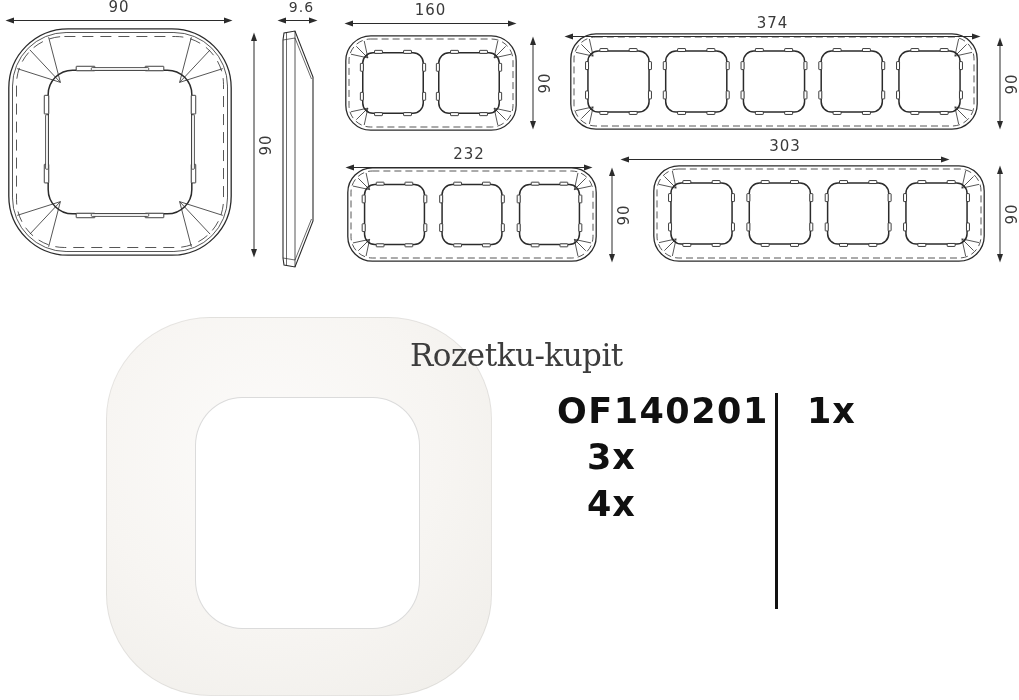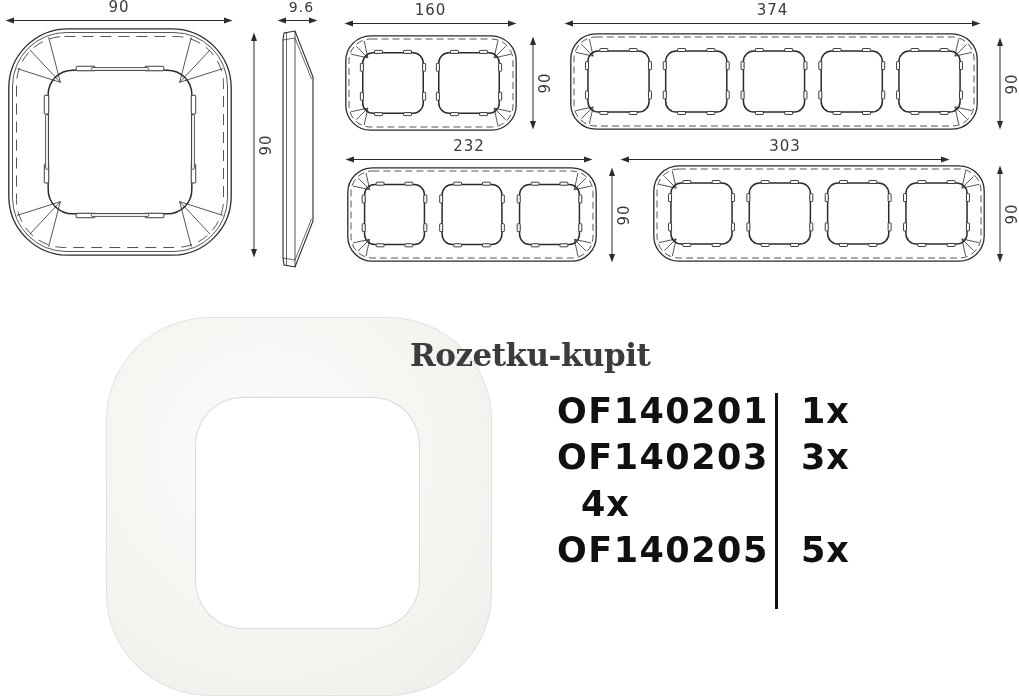--- a/index.html
+++ b/index.html
@@ -30,32 +30,32 @@
   }
   .photo-opening{
     position:absolute;left:23%;top:21%;width:58%;height:61%;
     background:#fff;border-radius:21%;
     border:1px solid rgba(0,0,0,0.14);
   }
   
   .watermark{
     position:absolute;left:410px;top:336px;
     font-family:"DejaVu Serif","Liberation Serif",serif;
-    font-weight:bold;font-size:31px;line-height:38px;
+    font-weight:normal;font-size:31px;line-height:38px;
     color:var(--wm);letter-spacing:-0.5px;white-space:nowrap;
   }
   
   .products{position:absolute;left:557px;top:388px;width:310px;}
   .prod-row{display:flex;align-items:center;height:46.5px;}
   .sku,.qty{
     font-size:35px;font-weight:bold;color:#101010;
     letter-spacing:1.5px;white-space:nowrap;line-height:1;
   }
   .sku{width:220px;}
-  .qty{margin-left:24px;letter-spacing:1px;}
+  .qty{margin-left:30px;letter-spacing:1px;}
   .prod-divider{position:absolute;left:218px;top:5px;width:3px;height:216px;background:#111;}
 </style>
 </head>
 <body>
 
 <div class="stage" style="--line: #2b2b2b; --label: #3a3a3a; --wm: #3c3c3c;">
 
   <div class="view" style="left:8px;top:28px;">
     <svg width="224" height="228">
         <rect x="0.8" y="0.8" width="222.4" height="226.4" rx="59.28" ry="59.28" fill="none" stroke="#2b2b2b" stroke-width="1.3"></rect>
@@ -315,29 +315,29 @@
       </svg>
   </div>
   <div class="dim dim-h" style="left:344px;top:3px;width:173px;">
     <span class="dim-label">160</span>
     <svg class="dim-arrow" width="173" height="9">
         <line x1="6" y1="4.5" x2="167" y2="4.5" stroke="#2b2b2b" stroke-width="1"></line>
         <polygon points="0.5,4.5 9,1.5 9,7.5" fill="#2b2b2b"></polygon>
         <polygon points="172.5,4.5 164,1.5 164,7.5" fill="#2b2b2b"></polygon>
       </svg>
   </div>
-  <div class="dim dim-h" style="left:564px;top:3px;width:417px;">
+  <div class="dim dim-h" style="left:564px;top:16px;width:417px;">
     <span class="dim-label">374</span>
     <svg class="dim-arrow" width="417" height="9">
         <line x1="6" y1="4.5" x2="411" y2="4.5" stroke="#2b2b2b" stroke-width="1"></line>
         <polygon points="0.5,4.5 9,1.5 9,7.5" fill="#2b2b2b"></polygon>
         <polygon points="416.5,4.5 408,1.5 408,7.5" fill="#2b2b2b"></polygon>
       </svg>
   </div>
-  <div class="dim dim-h" style="left:345px;top:139px;width:248px;">
+  <div class="dim dim-h" style="left:345px;top:147px;width:248px;">
     <span class="dim-label">232</span>
     <svg class="dim-arrow" width="248" height="9">
         <line x1="6" y1="4.5" x2="242" y2="4.5" stroke="#2b2b2b" stroke-width="1"></line>
         <polygon points="0.5,4.5 9,1.5 9,7.5" fill="#2b2b2b"></polygon>
         <polygon points="247.5,4.5 239,1.5 239,7.5" fill="#2b2b2b"></polygon>
       </svg>
   </div>
   <div class="dim dim-h" style="left:620px;top:139px;width:330px;">
     <span class="dim-label">303</span>
     <svg class="dim-arrow" width="330" height="9">
@@ -395,26 +395,21 @@
   </div>
 
   <div class="watermark">Rozetku-kupit</div>
 
   <div class="products">
     <div class="prod-row">
       <span class="sku">OF140201</span>
       <span class="qty">1x</span>
     </div>
     <div class="prod-row">
-      <span class="sku">OF140203</span>
       <span class="qty">3x</span>
     </div>
     <div class="prod-row">
       <span class="qty">4x</span>
     </div>
-    <div class="prod-row">
-      <span class="sku">OF140205</span>
-      <span class="qty">5x</span>
-    </div>
     <div class="prod-divider"></div>
   </div>
 
 </div>
 
 </body></html>

